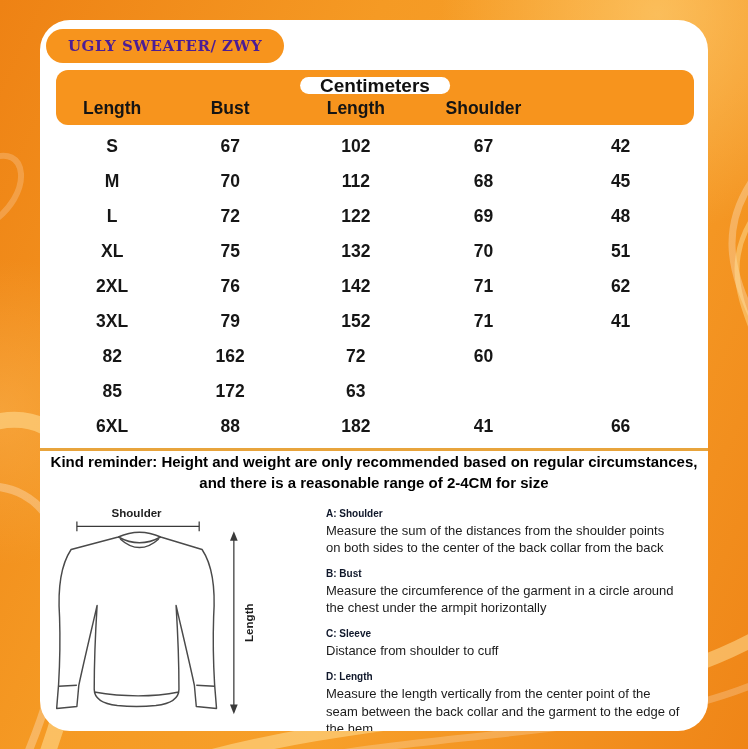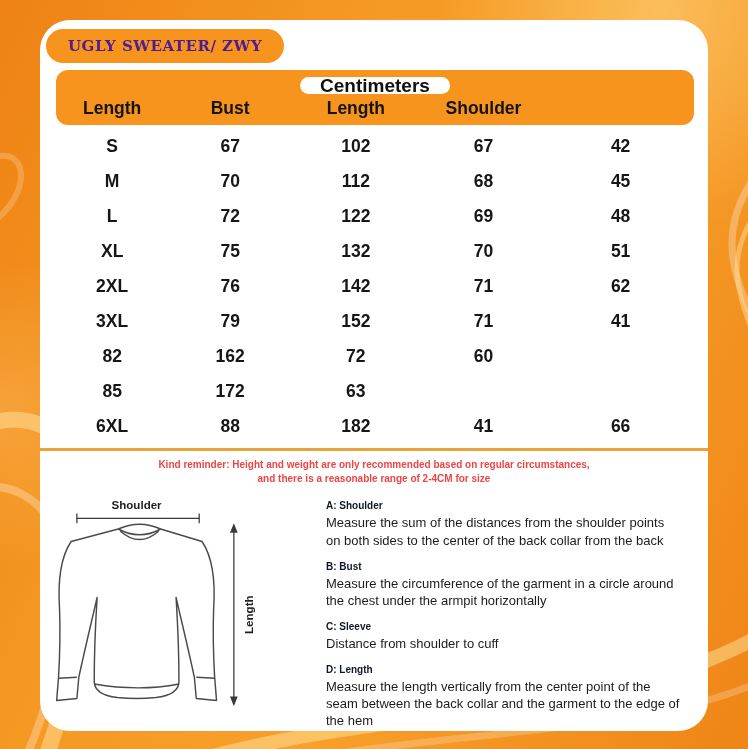--- a/index.html
+++ b/index.html
@@ -41,22 +41,22 @@
     text-align:center; font-weight:bold; font-size:17.5px; color:#141414;
   }
   .tbody { margin:4px 14px 0 16px; }
   .trow {
     display:grid; grid-template-columns:.88fr .97fr 1fr 1fr 1.15fr;
     height:35px; align-items:center; text-align:center;
     font-weight:bold; font-size:17.5px; color:#161616;
   }
   .divider { margin-top:4px; height:3px; background:var(--divider); }
   .reminder {
-    margin-top:7px; text-align:center; font-weight:bold;
-    font-size:10px; line-height:1.42; color:#ef4444;
+    text-align:center; font-weight:bold;
+    font-size:15px; line-height:1.42; color:#000000;
   }
   .bottom { display:flex; margin-top:10px; padding:0 6px 0 8px; }
   .diagram { width:268px; flex:none; }
   .measures { flex:1; padding:4px 22px 0 10px; }
   .m-block { margin-bottom:12px; }
   .m-head { font-weight:bold; font-size:10px; color:#0f172a; margin-bottom:3px; }
   .m-desc { font-size:13px; line-height:1.32; color:#1c1c1c; max-width:356px; }
   .sw-line { stroke:#4a4a4a; stroke-width:1.5; fill:none; }
   .meas-line { stroke:#3a3a3a; stroke-width:1.3; fill:none; }
   .meas-text { font-size:12px; font-weight:600; fill:#1e1e1e; font-family:"Liberation Sans", sans-serif; }

